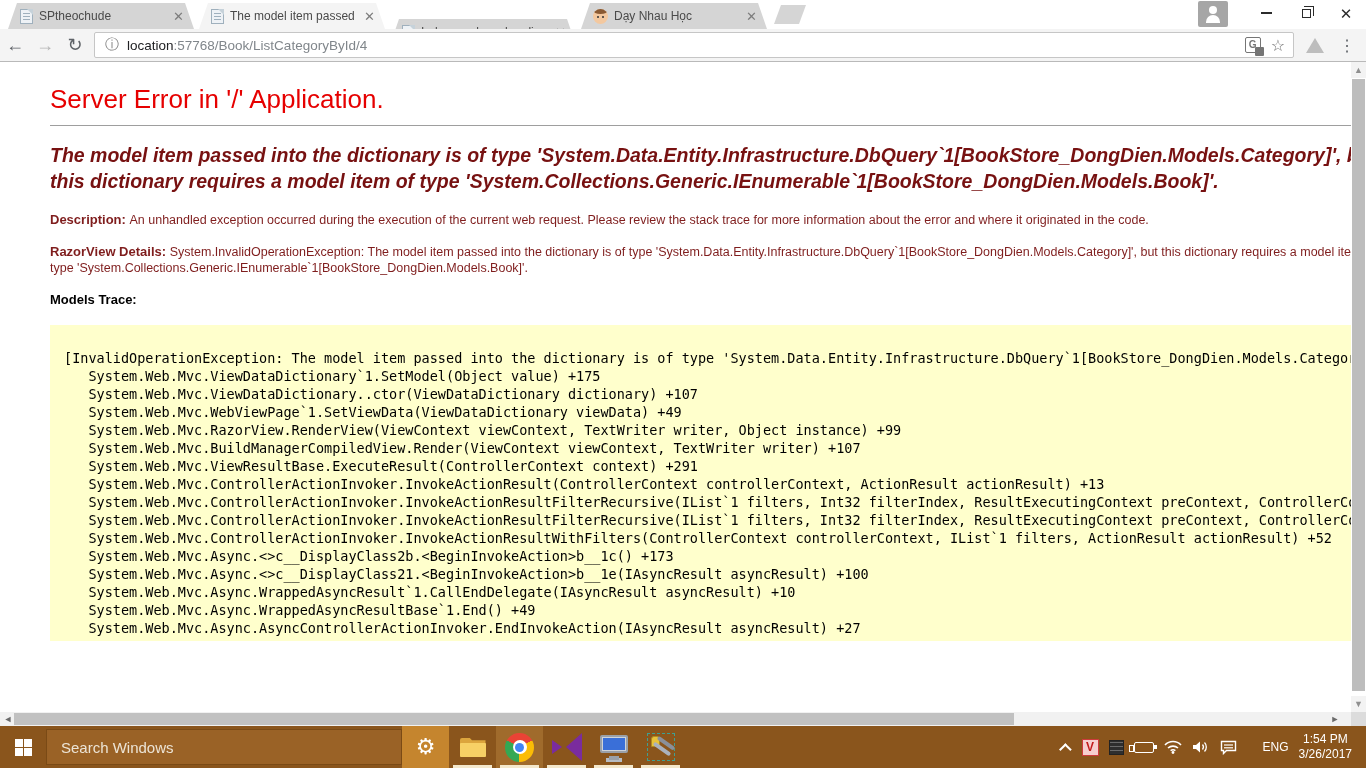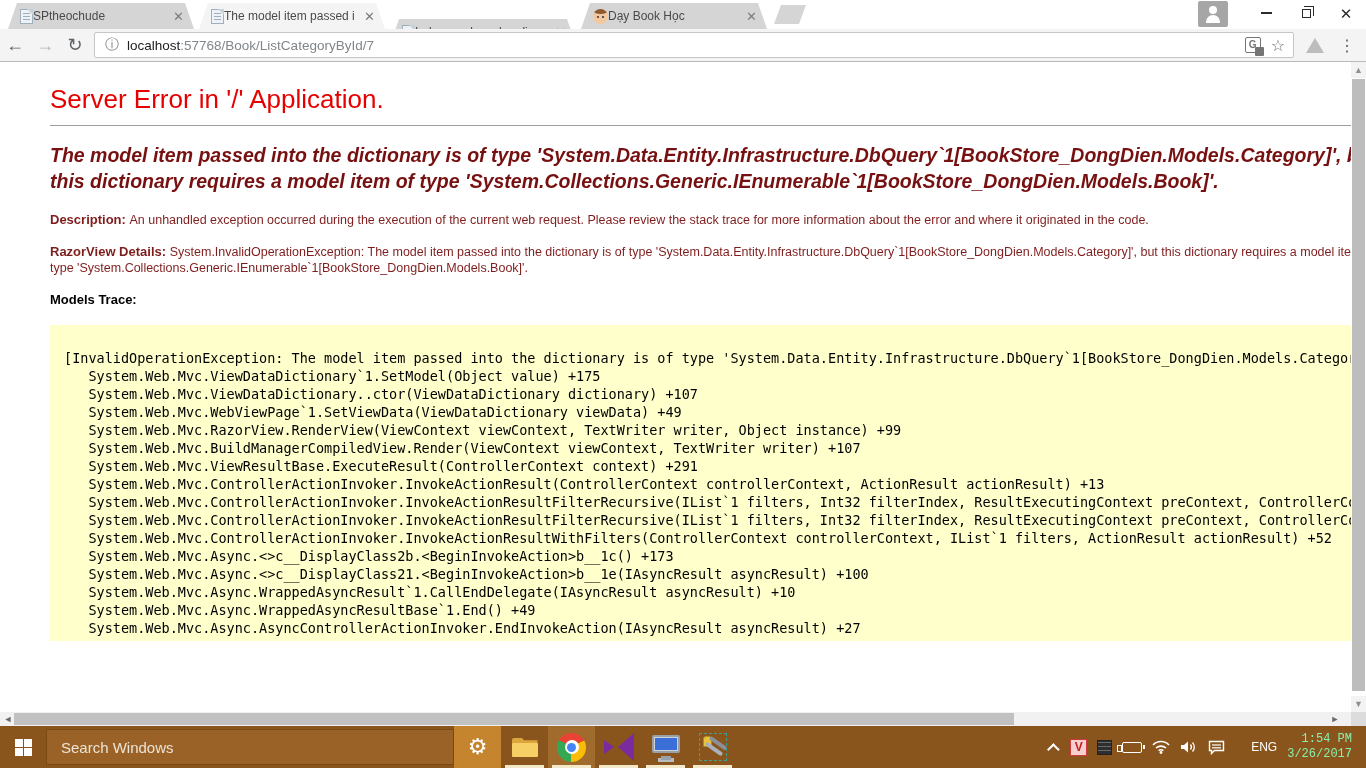--- a/index.html
+++ b/index.html
@@ -3,21 +3,21 @@
 <meta charset="utf-8">
 <style>
   * { margin:0; padding:0; box-sizing:border-box; }
   html,body { width:1366px; height:768px; overflow:hidden; }
   body { font-family:"Liberation Sans", sans-serif; position:relative; background:#fff; }
 
   
   .browser { position:absolute; left:0; top:0; width:1366px; height:726px; background:#fff; }
 
   .tabstrip { position:absolute; left:0; top:0; width:1366px; height:29px; background:#ffffff; }
-  .tab { position:absolute; top:3px; height:26px; display:flex; align-items:center; 
+  .tab { position:absolute; top:3px; height:26px; display:flex; align-items:center; gap:6px;
          padding:0 8px 0 12px; background:#d5d5d5;
          clip-path:polygon(9px 0, calc(100% - 9px) 0, 100% 100%, 0 100%); }
   .tab.active { background:#f4f4f4; z-index:2; }
   .tab-title { font-size:12px; color:#4a4a4a; white-space:nowrap; overflow:hidden; flex:1; }
   .tab-close { color:#7c7c7c; font-size:13px; line-height:13px; padding:0 2px; }
   .favicon-page { width:13px; height:15px; background:#eef2f6; border:1px solid #9fb0bd; position:relative; flex:none; }
   .favicon-page::before { content:""; position:absolute; left:2px; top:3px; width:7px; height:1.5px; background:#9fb0bd;
         box-shadow:0 3px 0 #9fb0bd, 0 6px 0 #9fb0bd; }
   .favicon-page::after { content:""; position:absolute; right:-1px; top:-1px; border:3px solid #c6d2da; border-left-color:transparent; border-bottom-color:transparent; }
   .favicon-face { width:15px; height:15px; border-radius:50%; background:#f3c89f; position:relative; flex:none; overflow:hidden; }
@@ -69,21 +69,21 @@
   .hscroll { position:absolute; left:0; top:712px; width:1351px; height:14px; background:#f1f1f1; }
   .hscroll .arrow { position:absolute; top:0; width:16px; height:14px; color:#6a6a6a; font-size:9px; text-align:center; line-height:14px; }
   .hscroll .thumb { position:absolute; left:14px; top:1px; width:1000px; height:12px; background:#c1c1c1; }
   .scroll-corner { position:absolute; right:0; top:712px; width:15px; height:14px; background:#dcdcdc; }
 
   
   .taskbar { position:absolute; left:0; top:726px; width:1366px; height:42px; background:#8a551c; display:flex; align-items:stretch; }
   .start-btn { width:46px; display:flex; align-items:center; justify-content:center; }
   .start-glyph { width:17px; height:17px; display:grid; grid-template-columns:8px 8px; grid-template-rows:8px 8px; gap:1px; }
   .start-glyph span { background:#fff; }
-  .task-search { width:408px; margin:3px 0; background:#9a6226; border:1px solid #7a4a15; display:flex; align-items:center; }
+  .task-search { width:356px; margin:3px 0; background:#9a6226; border:1px solid #7a4a15; display:flex; align-items:center; }
   .task-search input { background:transparent; border:none; outline:none; color:#f0e7da; font-size:15px; padding-left:14px; width:100%; font-family:"Liberation Sans",sans-serif; }
   .task-search input::placeholder { color:#ece4d6; opacity:1; }
   .task-btn { width:47px; position:relative; display:flex; align-items:center; justify-content:center; }
   .task-btn.hl-strong { background:#c5852e; }
   .task-btn.hl { background:#a06b2c; }
   .task-underline { position:absolute; bottom:0; left:4px; right:4px; height:3px; background:#f4e8cb; }
   .gear-glyph { color:#fff; font-size:22px; line-height:22px; }
   .folder-glyph { width:26px; height:19px; position:relative; }
   .folder-glyph::before { content:""; position:absolute; inset:0; background:#dca53d; border-radius:2px; clip-path:polygon(0 0, 38% 0, 48% 15%, 100% 15%, 100% 100%, 0 100%); }
   .folder-glyph::after { content:""; position:absolute; left:0; top:5px; right:0; bottom:0; background:#f7d065; border-radius:1px; }
@@ -102,21 +102,21 @@
   .tools-glyph::after { content:""; position:absolute; left:4px; top:13px; width:20px; height:4px; background:#aab1bc; border-radius:2px; transform:rotate(35deg); box-shadow:0 -7px 0 #8a909a; }
   .tray { margin-left:auto; display:flex; align-items:center; gap:10px; padding-right:14px; color:#fff; }
   .chev-up { width:9px; height:9px; border-left:2px solid #fff; border-top:2px solid #fff; transform:rotate(45deg) translateY(3px); }
   .tray-v { width:17px; height:17px; background:#f6cfcf; border:1px solid #cc3b3b; color:#c21d1d; font-weight:bold; font-size:12px; line-height:15px; text-align:center; }
   .tray-grid { width:15px; height:15px; background:linear-gradient(#3a3a3a,#3a3a3a), repeating-linear-gradient(90deg,#222 0 3px,#555 3px 4px); border:1px solid #222;
       background:repeating-linear-gradient(0deg,#2e2e2e 0 3px,#6a6a6a 3px 4px), repeating-linear-gradient(90deg,#2e2e2e 0 3px,#6a6a6a 3px 4px); }
   .tray-batt { width:20px; height:11px; border:1.5px solid #fff; border-radius:2px; position:relative; }
   .tray-batt::before { content:""; position:absolute; right:-4px; top:2.5px; width:2.5px; height:4px; background:#fff; }
   .tray-batt::after { content:""; position:absolute; left:-6px; top:2px; width:3px; height:5px; border:1px solid #fff; }
   .tray-text { font-size:12px; color:#fff;padding-left:16px; }
-  .clock { text-align:right; font-size:12px; line-height:15px; color:#86efac;font-family:Liberation Mono, monospace; }
+  .clock { text-align:center; font-size:12px; line-height:15px; color:#ffffff; }
 
   .icon-svg { display:block; }
 </style>
 </head>
 <body>
 
 <div class="browser">
 
   <div class="tabstrip">
     <div class="tab" style="left:8px; width:186px;">
@@ -129,21 +129,21 @@
       <span class="tab-title">The model item passed i</span>
       <span class="tab-close">✕</span>
     </div>
     <div class="tab" style="left:390px; width:186px;margin-top:16px;">
       <span class="favicon-page"></span>
       <span class="tab-title">Index - web sach online</span>
       <span class="tab-close">✕</span>
     </div>
     <div class="tab" style="left:581px; width:186px;">
       <span class="favicon-face"></span>
-      <span class="tab-title">Dạy Book Học</span>
+      <span class="tab-title">Dạy Nhau Học</span>
       <span class="tab-close">✕</span>
     </div>
     <div class="newtab-btn" style="left:774px;"></div>
 
     <div class="win-controls">
       <div class="avatar-btn"></div>
       <div class="winbtn">
           <span class="glyph-min"></span>
         </div>
       <div class="winbtn">
@@ -154,21 +154,21 @@
         </div>
     </div>
   </div>
 
   <div class="toolbar">
     <span class="navbtn">←</span>
     <span class="navbtn disabled">→</span>
     <span class="navbtn">↻</span>
     <div class="omnibox">
       <span class="info-icon">ⓘ</span>
-      <span class="url"><span>localhost</span><span class="url-path">:57768/Book/ListCategoryById/7</span></span>
+      <span class="url"><span>location</span><span class="url-path">:57768/Book/ListCategoryById/4</span></span>
       <span class="omni-spacer"></span>
       <span class="translate-icon">G</span>
       <span class="star-icon">☆</span>
     </div>
     <span class="ext-icon"></span>
     <span class="menu-dots">⋮</span>
   </div>
 
   <div class="page">
     <h1 class="err-h1">Server Error in '/' Application.</h1>

